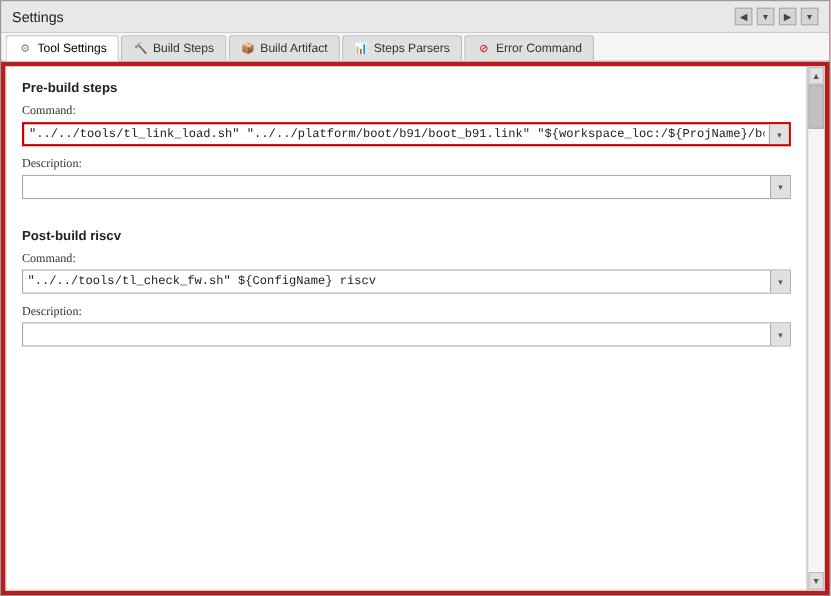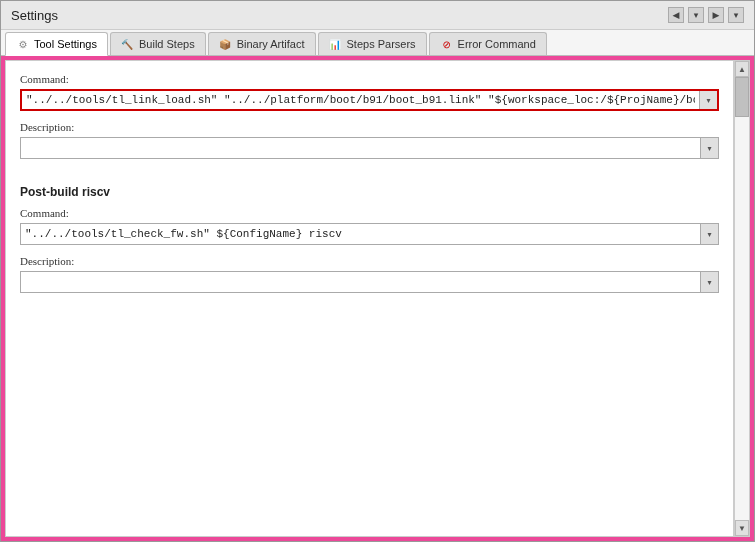--- a/index.html
+++ b/index.html
@@ -11,21 +11,21 @@
       justify-content: center;
       align-items: center;
       width: 755px;
       height: 542px;
       overflow: hidden;
     }
 
     .window {
       width: 755px;
       height: 542px;
-      background: #ec4899;
+      background: #b91c1c;
       border: 1px solid #999;
       display: flex;
       flex-direction: column;
       position: relative;
     }
 
     .title-bar {
       background: #e8e8e8;
       padding: 6px 10px;
       font-size: 13px;
@@ -239,35 +239,36 @@
     <div class="tab active">
       <span class="tab-icon tab-icon-tool">⚙</span>
       <span>Tool Settings</span>
     </div>
     <div class="tab">
       <span class="tab-icon tab-icon-build">🔨</span>
       <span>Build Steps</span>
     </div>
     <div class="tab">
       <span class="tab-icon tab-icon-artifact">📦</span>
-      <span>Binary Artifact</span>
+      <span>Build Artifact</span>
     </div>
     <div class="tab">
       <span class="tab-icon tab-icon-binary">📊</span>
       <span>Steps Parsers</span>
     </div>
     <div class="tab">
       <span class="tab-icon tab-icon-error">⊘</span>
       <span>Error Command</span>
     </div>
   </div>
 
   <div class="content-area">
     <div class="main-panel">
 
+      <div class="section-title">Pre-build steps</div>
       <div class="label">Command:</div>
       <div class="combo-field highlighted">
         <input class="combo-input" type="text" value="&quot;../../tools/tl_link_load.sh&quot; &quot;../../platform/boot/b91/boot_b91.link&quot; &quot;${workspace_loc:/${ProjName}/boot.link&quot;" style="">
         <div class="combo-btn">▾</div>
       </div>
       <div class="label">Description:</div>
       <div class="combo-field">
         <input class="combo-input" type="text" style="">
         <div class="combo-btn">▾</div>
       </div>

